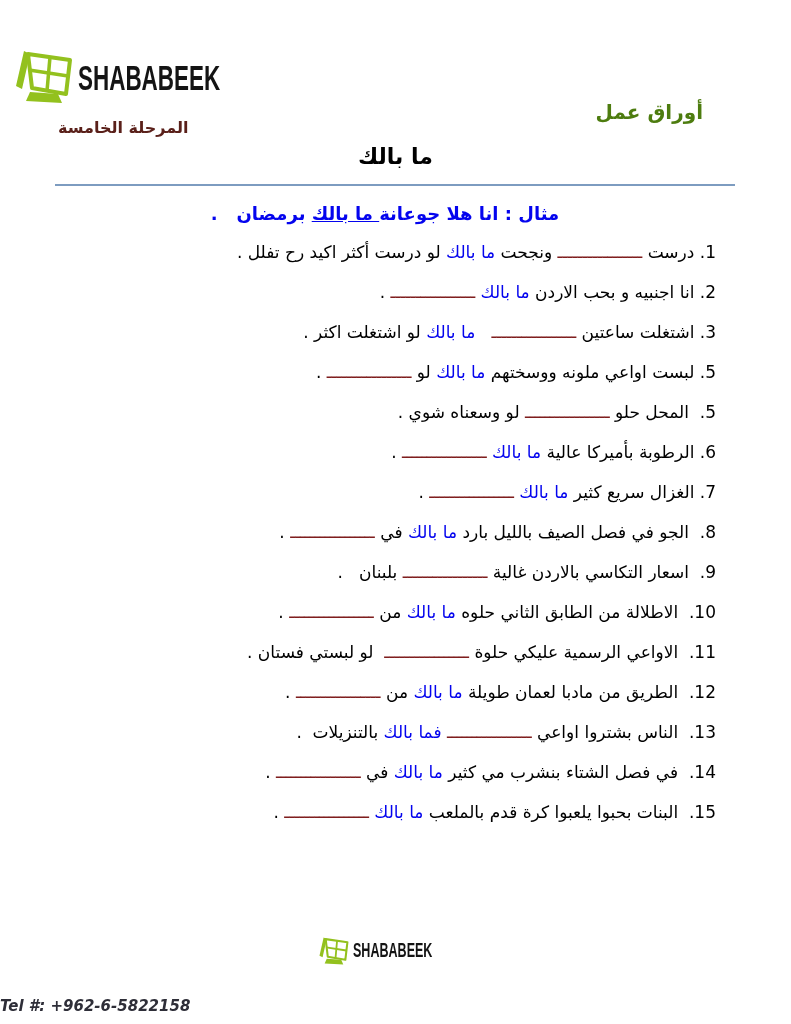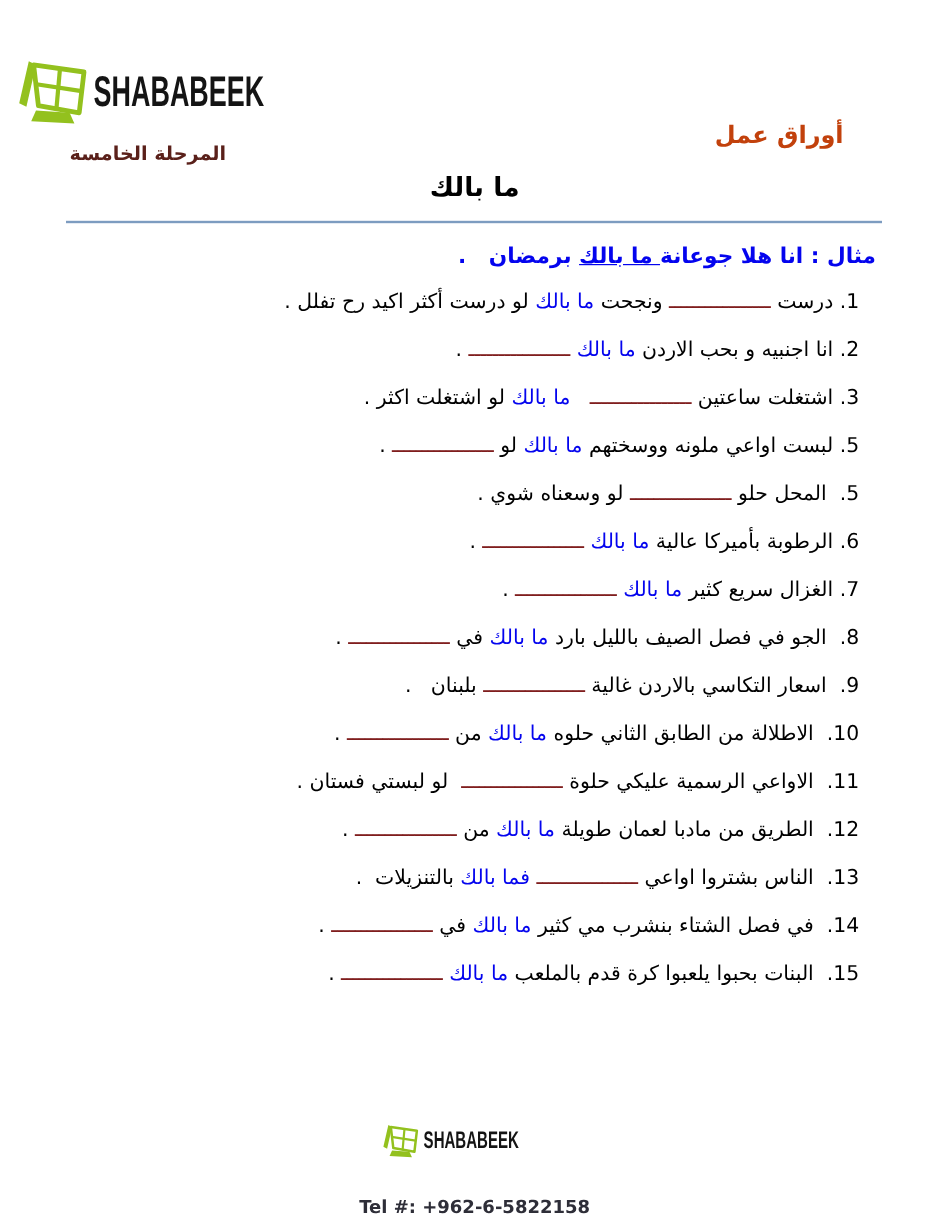--- a/index.html
+++ b/index.html
@@ -24,35 +24,35 @@
     font-family:"Liberation Sans", sans-serif;font-weight:700;font-size:34px;
     letter-spacing:0px;transform:scale(0.66,1.05);transform-origin:left center;
     white-space:nowrap;color:#141414;
   }
   .stage-label{
     position:absolute;top:78px;left:58px;direction:rtl;
     font-size:16px;font-weight:700;color:var(--stage);
   }
   .worksheet-label{
     position:absolute;top:60px;right:88px;direction:rtl;
-    font-size:20px;font-weight:700;color:#c2410c;
+    font-size:20px;font-weight:700;color:#4d7c0f;
   }
   .page-title{
     position:absolute;top:104px;left:0;right:0;text-align:center;
     font-size:22px;font-weight:700;color:#000;direction:rtl;
   }
   .title-rule{
     position:absolute;top:144px;left:55px;right:56px;height:2px;
     background:var(--rule);
   }
 
   
   .example-line{
     position:absolute;top:163px;left:40px;right:61px;
-    direction:rtl;text-align:right;font-size:18px;font-weight:700;
+    direction:rtl;text-align:center;font-size:18px;font-weight:700;
     color:var(--blue);white-space:nowrap;
   }
   .example-line .ul{text-decoration:underline;}
 
   
   .items{
     position:absolute;top:202px;left:40px;right:75px;
     direction:rtl;text-align:right;font-size:17px;line-height:20px;
   }
   .item-row{margin-bottom:20px;white-space:nowrap;color:#000;}
@@ -68,22 +68,22 @@
   .f-brand{
     font-family:"Liberation Sans", sans-serif;font-weight:700;font-size:19px;
     transform:scale(0.66,1.05);transform-origin:left center;white-space:nowrap;
     color:#141414;margin-left:1px;
   }
   .f-address{
     position:absolute;top:937px;left:0;right:0;text-align:center;
     direction:rtl;font-size:13px;font-weight:600;color:#111;
   }
   .f-tel{
-    position:absolute;top:957px;left:0;right:0;text-align:center;
-    direction:ltr;font-size:15px;font-weight:600;color:#2e2e38;
+    position:absolute;top:957px;left:0;right:0;
+    direction:ltr;font-size:15px;font-weight:600;color:#2e2e38;font-style:italic;
   }
 </style>
 </head>
 <body>
 
 <div class="page">
 
   <div class="logo">
     <svg class="logo-icon" viewBox="0 0 64 58" aria-hidden="true">
       <polygon points="2,38 10,3 16,6 8,41" fill="#93c11e"></polygon>

